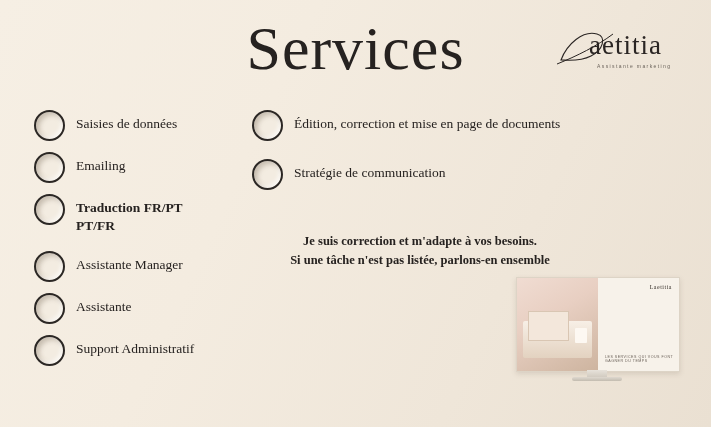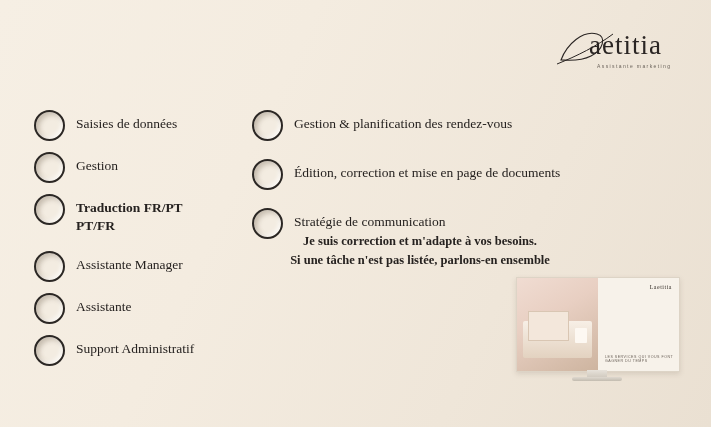--- a/index.html
+++ b/index.html
@@ -213,38 +213,39 @@
     height: 4px;
     border-radius: 2px;
     background: linear-gradient(180deg,#ded8cf,#c3bcb0);
   }
 </style>
 </head>
 <body>
 
 <div class="slide">
 
+  <div class="title">Services</div>
 
   <div class="logo">
     <svg class="logo-mark" width="130" height="44" viewBox="0 0 130 44">
       <path d="M8 34 C 14 18, 30 4, 44 8 C 54 11, 50 24, 38 30 C 26 36, 14 34, 8 34 Z" fill="none" stroke="#2a2523" stroke-width="1.1"></path>
       <path d="M4 38 C 24 30, 44 20, 60 8" fill="none" stroke="#2a2523" stroke-width="1"></path>
     </svg>
     <div class="logo-word">aetitia</div>
     <div class="logo-sub">Assistante marketing</div>
   </div>
 
   <div class="col col-left">
     <div class="bullet">
       <span class="circle"></span>
       <span class="btext">Saisies de données</span>
     </div>
     <div class="bullet">
       <span class="circle"></span>
-      <span class="btext">Gestion</span>
+      <span class="btext">Emailing</span>
     </div>
     <div class="bullet spaced">
       <span class="circle"></span>
       <span class="btext" style="white-space:pre-line">Traduction  FR/PT
 PT/FR</span>
     </div>
     <div class="bullet">
       <span class="circle"></span>
       <span class="btext">Assistante Manager</span>
     </div>
@@ -252,24 +253,20 @@
       <span class="circle"></span>
       <span class="btext">Assistante</span>
     </div>
     <div class="bullet">
       <span class="circle"></span>
       <span class="btext">Support Administratif</span>
     </div>
   </div>
 
   <div class="col col-right">
-    <div class="bullet">
-      <span class="circle"></span>
-      <span class="btext">Gestion &amp; planification des rendez-vous</span>
-    </div>
     <div class="bullet">
       <span class="circle"></span>
       <span class="btext">Édition, correction et mise en page de documents</span>
     </div>
     <div class="bullet">
       <span class="circle"></span>
       <span class="btext">Stratégie de communication</span>
     </div>
   </div>
 

